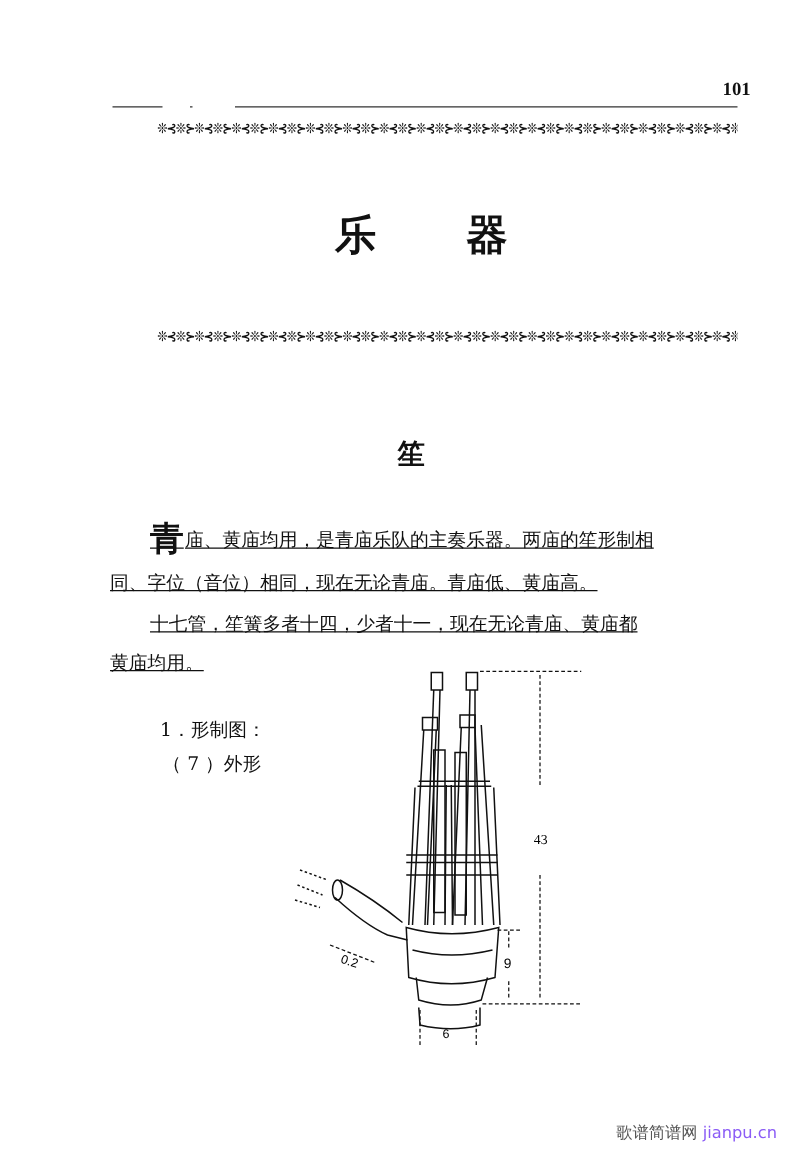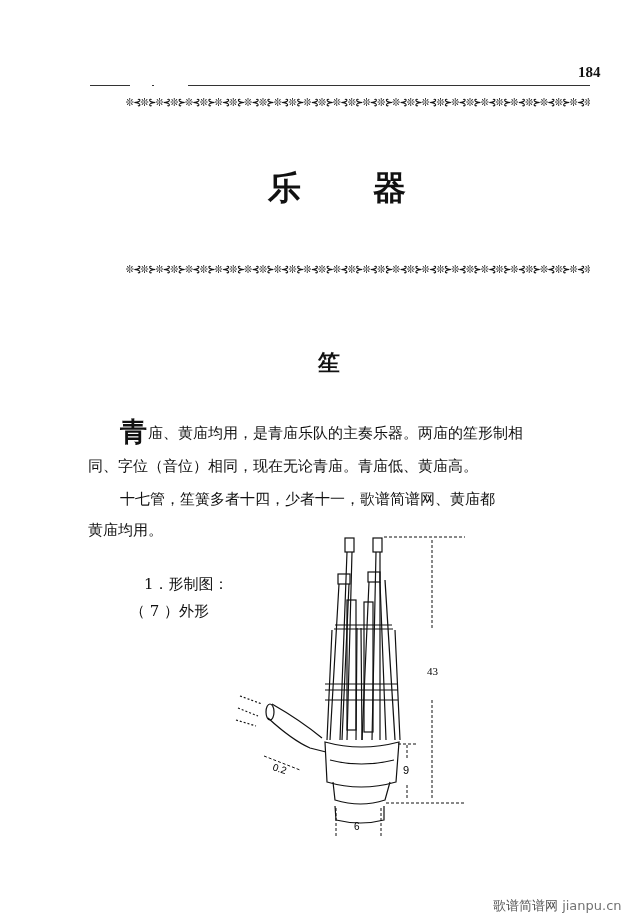--- a/index.html
+++ b/index.html
@@ -17,31 +17,31 @@
     font-family:"DejaVu Sans",sans-serif;
   }
   .ornament span { display:inline-block; transform:scaleX(0.9); }
   .chapter-title {
     left:0; width:640px; top:166px; text-align:center; font-size:33px; font-weight:bold;
     font-family:"DejaVu Sans",sans-serif; letter-spacing:0;
   }
   .chapter-title .c1 { position:absolute; left:268px; }
   .chapter-title .c2 { position:absolute; left:373px; }
   .section-title { left:318px; top:348px; font-size:22px; font-weight:bold; font-family:"DejaVu Sans",sans-serif; }
-  .para { font-size:15px; line-height:20px; font-family:"DejaVu Serif",serif; white-space:nowrap; }
+  .para { font-size:15px; line-height:20px; font-family:"DejaVu Serif",serif; white-space:nowrap;text-decoration:underline; }
   .dropcap { font-size:27px; font-weight:bold; vertical-align:-3px; margin-right:1px; }
   .label { font-size:15px; font-family:"DejaVu Serif",serif; }
   .watermark { left:493px; top:897px; font-size:13px; color:#555; font-family:"DejaVu Sans",sans-serif; }
-  .watermark .site { color:#737373; }
+  .watermark .site { color:#8b5cf6; }
   svg.fig { position:absolute; left:220px; top:528px; }
 </style>
 </head>
 <body>
 
-<div class="abs page-num">184</div>
+<div class="abs page-num">101</div>
 <div class="abs header-rule">
   <div class="gap" style="left:40px;width:22px"></div>
   <div class="gap" style="left:64px;width:34px"></div>
 </div>
 
 <div class="abs ornament" style="top:97px"><span>❊⊰❊⊱❊⊰❊⊱❊⊰❊⊱❊⊰❊⊱❊⊰❊⊱❊⊰❊⊱❊⊰❊⊱❊⊰❊⊱❊⊰❊⊱❊⊰❊⊱❊⊰❊⊱❊⊰❊⊱❊⊰❊⊱❊⊰❊⊱❊⊰❊⊱❊⊰❊⊱❊⊰❊⊱❊⊰❊⊱❊⊰❊⊱❊⊰❊⊱❊⊰❊⊱❊⊰❊⊱❊⊰❊⊱</span></div>
 
 <div class="abs chapter-title">
   <span class="c1">乐</span>
   <span class="c2">器</span>
@@ -49,24 +49,24 @@
 
 <div class="abs ornament" style="top:264px"><span>❊⊰❊⊱❊⊰❊⊱❊⊰❊⊱❊⊰❊⊱❊⊰❊⊱❊⊰❊⊱❊⊰❊⊱❊⊰❊⊱❊⊰❊⊱❊⊰❊⊱❊⊰❊⊱❊⊰❊⊱❊⊰❊⊱❊⊰❊⊱❊⊰❊⊱❊⊰❊⊱❊⊰❊⊱❊⊰❊⊱❊⊰❊⊱❊⊰❊⊱❊⊰❊⊱❊⊰❊⊱❊⊰❊⊱</span></div>
 
 <div class="abs section-title">笙</div>
 
 <div class="abs para" style="left:120px;top:422px">
   <span class="dropcap">青</span><span>庙、黄庙均用，是青庙乐队的主奏乐器。两庙的笙形制相</span>
 </div>
 <div class="abs para" style="left:88px;top:456px">同、字位（音位）相同，现在无论青庙。青庙低、黄庙高。</div>
 
-<div class="abs para" style="left:120px;top:489px">十七管，笙簧多者十四，少者十一，歌谱简谱网、黄庙都</div>
+<div class="abs para" style="left:120px;top:489px">十七管，笙簧多者十四，少者十一，现在无论青庙、黄庙都</div>
 <div class="abs para" style="left:88px;top:520px">黄庙均用。</div>
 
-<div class="abs label" style="left:144px;top:575px">1．形制图：</div>
+<div class="abs label" style="left:128px;top:575px">1．形制图：</div>
 <div class="abs label" style="left:130px;top:602px">（ 7 ）外形</div>
 
 <svg class="fig" width="260" height="310" viewBox="220 528 260 310">
   <g stroke="#111" fill="none" stroke-width="1.2">
 
     <rect x="345" y="538" width="9" height="14"></rect>
     <rect x="373" y="538" width="9" height="14"></rect>
     <path d="M347 552 L340 740 M352 552 L347 740"></path>
     <path d="M376 552 L372 740 M380 552 L380 740"></path>
     <rect x="338" y="574" width="12" height="10"></rect>

